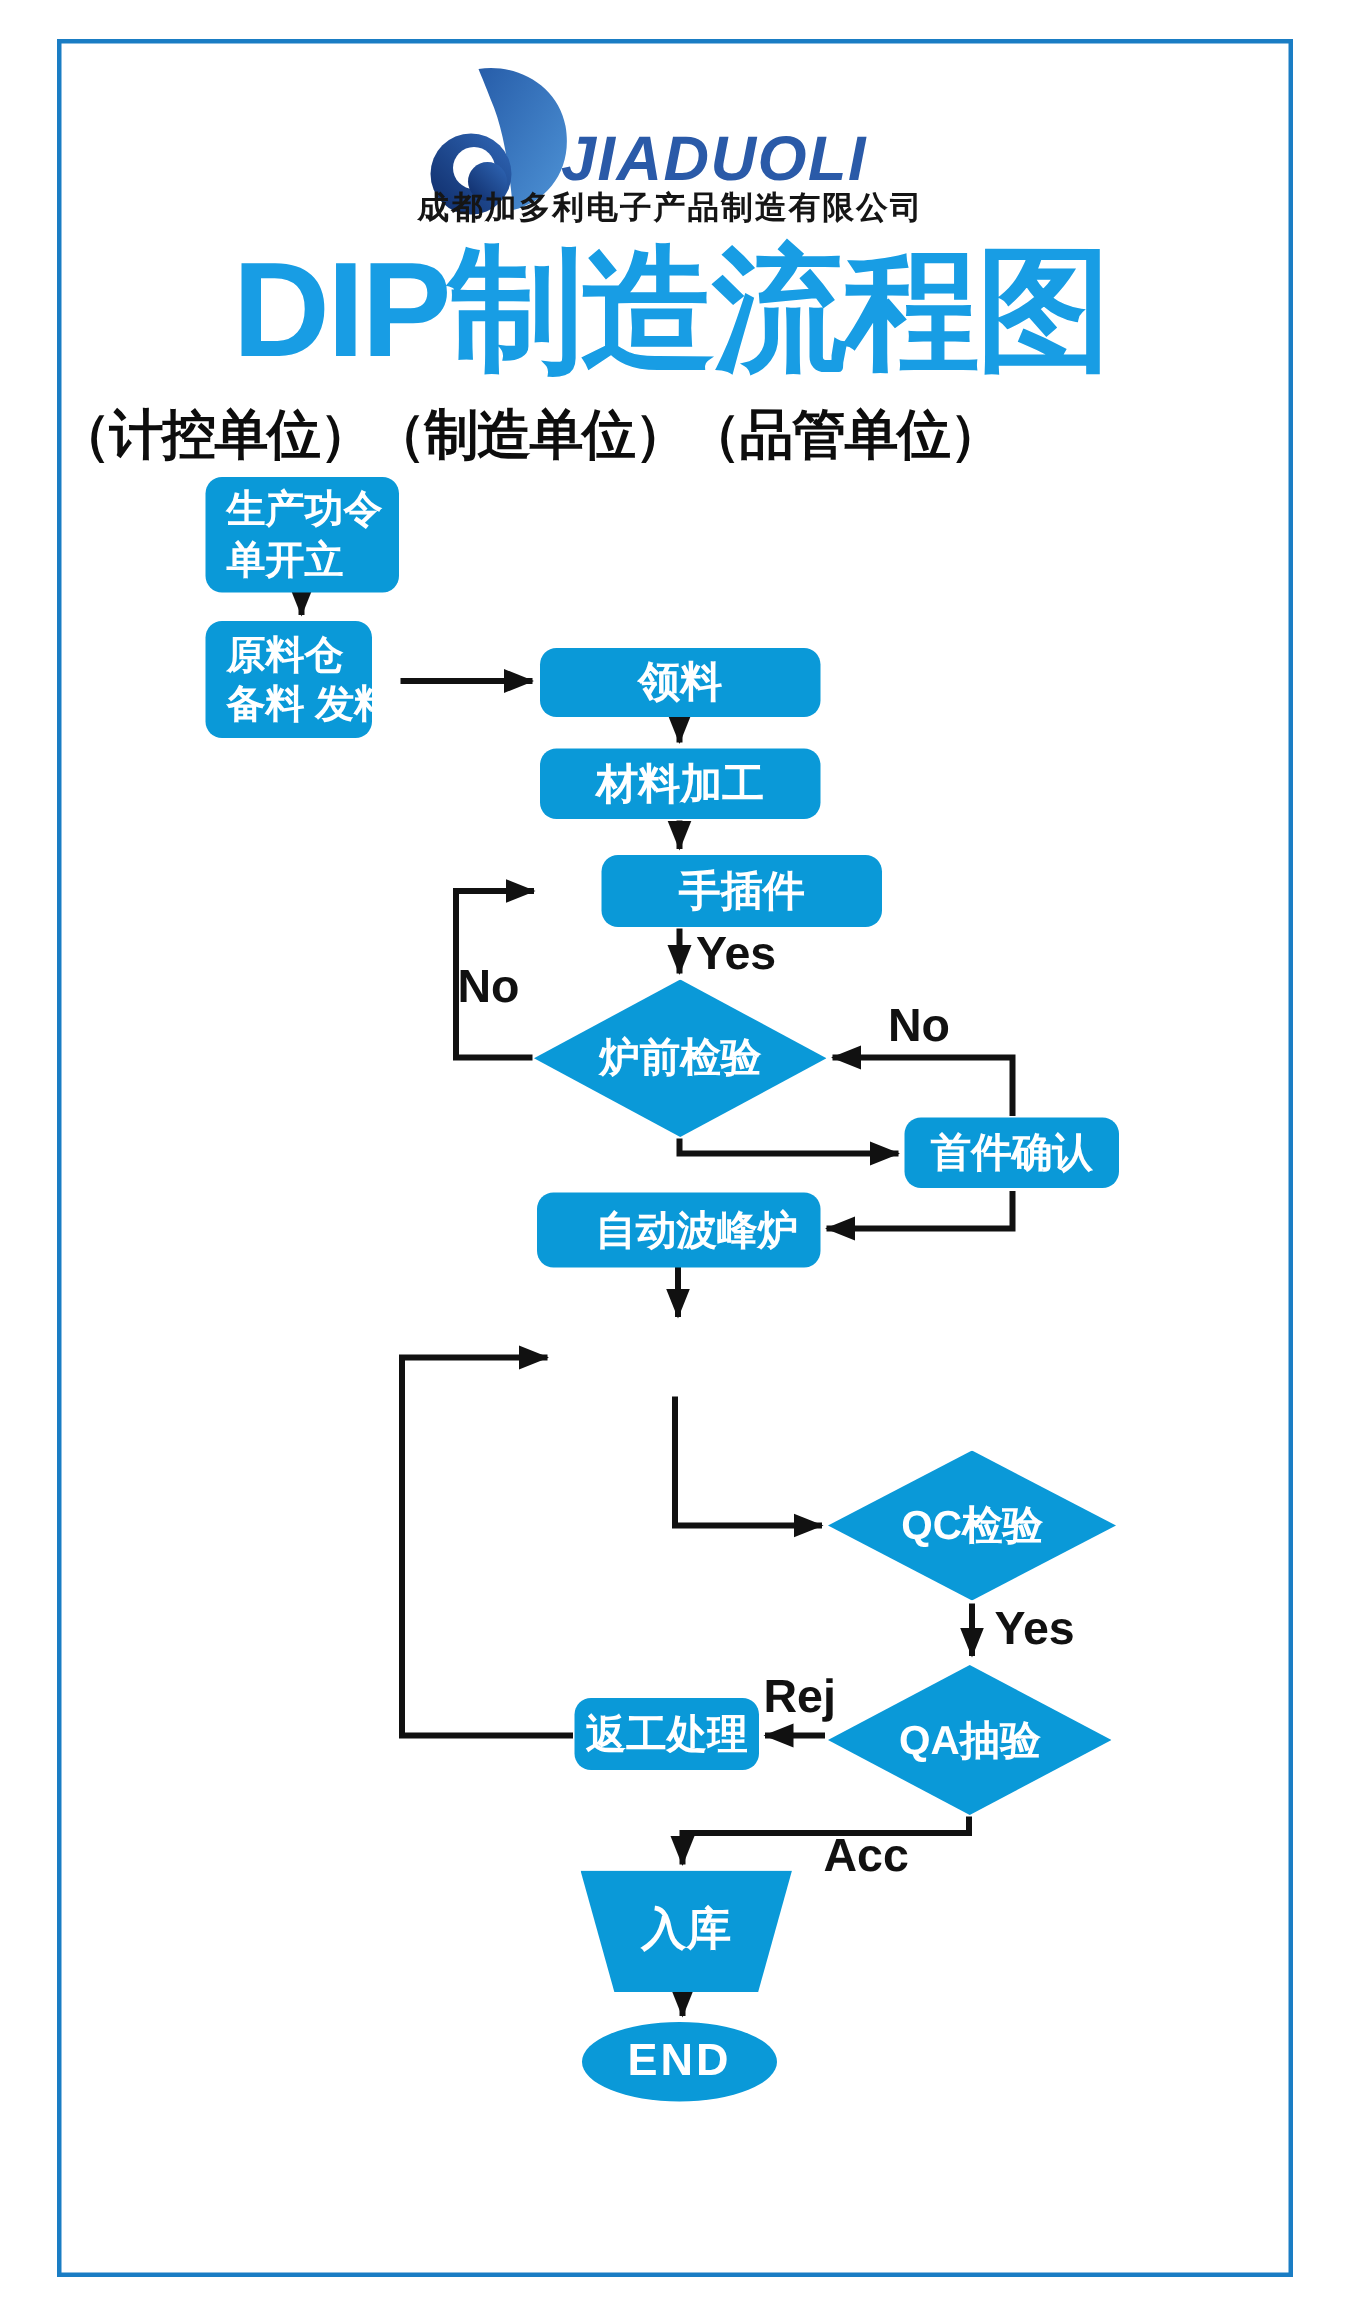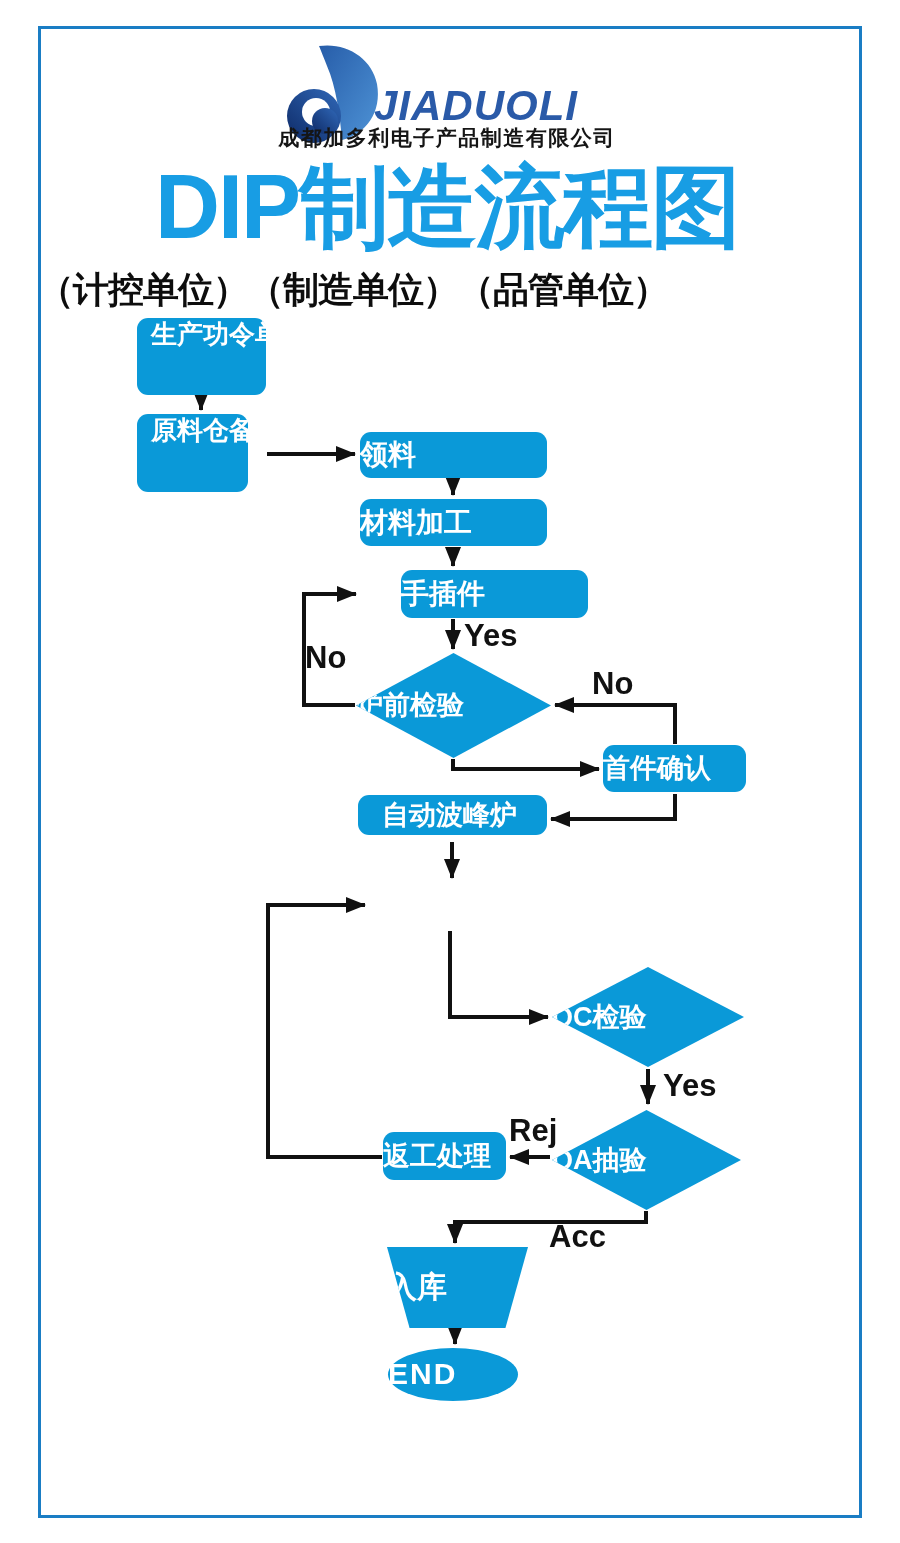--- a/index.html
+++ b/index.html
@@ -24,39 +24,39 @@
   .title {
     position:absolute; left:38px; top:160px; width:818px; margin:0; text-align:center;
     font-size:90px; line-height:1.06; font-weight:bold; color:#189de4; letter-spacing:-2px; white-space:nowrap;
   }
   .subtitle {
     position:absolute; left:38px; top:266px; width:818px; 
     font-size:36px; font-weight:bold; color:#0d0d0d; letter-spacing:-1px; white-space:nowrap;
   }
   
   .node {
-    position:absolute; display:flex; align-items:center;
-    background:#0a99d8; color:#fff; font-weight:bold;
+    position:absolute; display:flex; flex-direction:column; align-items:center;
+    justify-content:center; background:#0a99d8; color:#fff; font-weight:bold;
     box-sizing:border-box; text-align:center;
   }
   .node span { display:block; line-height:1.28; white-space:nowrap; }
   .rect { border-radius:11px; }
   .align-left { align-items:flex-start; padding-left:14px; text-align:left; }
   .diamond { clip-path:polygon(50% 0,100% 50%,50% 100%,0 50%); }
   .trapezoid { clip-path:polygon(0 0,100% 0,84% 100%,16% 100%); }
   .ellipse { border-radius:50%; letter-spacing:2px; }
 
   #n-start      { left:137px; top:318px;  width:129px; height:77px;  font-size:26px; }
   #n-prep       { left:137px; top:414px;  width:111px; height:78px;  font-size:26px; }
   #n-receive    { left:360px; top:432px;  width:187px; height:46px;  font-size:28px; }
   #n-process    { left:360px; top:499px;  width:187px; height:47px;  font-size:28px; }
   #n-insert     { left:360px; top:570px;  width:187px; height:48px;  font-size:28px;margin-left:41px; }
   #n-prefurnace { left:356px; top:653px;  width:195px; height:105px; font-size:27px; }
   #n-firstpiece { left:603px; top:745px;  width:143px; height:47px;  font-size:27px; }
-  #n-wavesolder { left:358px; top:795px;  width:189px; height:40px;  font-size:27px;padding-left:24px; }
+  #n-wavesolder { left:358px; top:795px;  width:189px; height:50px;  font-size:27px;padding-left:24px; }
   #n-repair     { left:369px; top:882px;  width:148px; height:48px;  font-size:26px; }
   #n-qc         { left:552px; top:967px;  width:192px; height:100px; font-size:27px; }
   #n-qa         { left:552px; top:1110px; width:189px; height:100px; font-size:27px; }
   #n-rework     { left:383px; top:1132px; width:123px; height:48px;  font-size:27px; }
   #n-warehouse  { left:387px; top:1247px; width:141px; height:81px;  font-size:30px; }
   #n-end        { left:388px; top:1348px; width:130px; height:53px;  font-size:30px; }
 
   
   .elabel { position:absolute; font-weight:bold; color:#111; font-size:31px; white-space:nowrap; }
   #lb-yes1     { left:464px; top:618px; }

